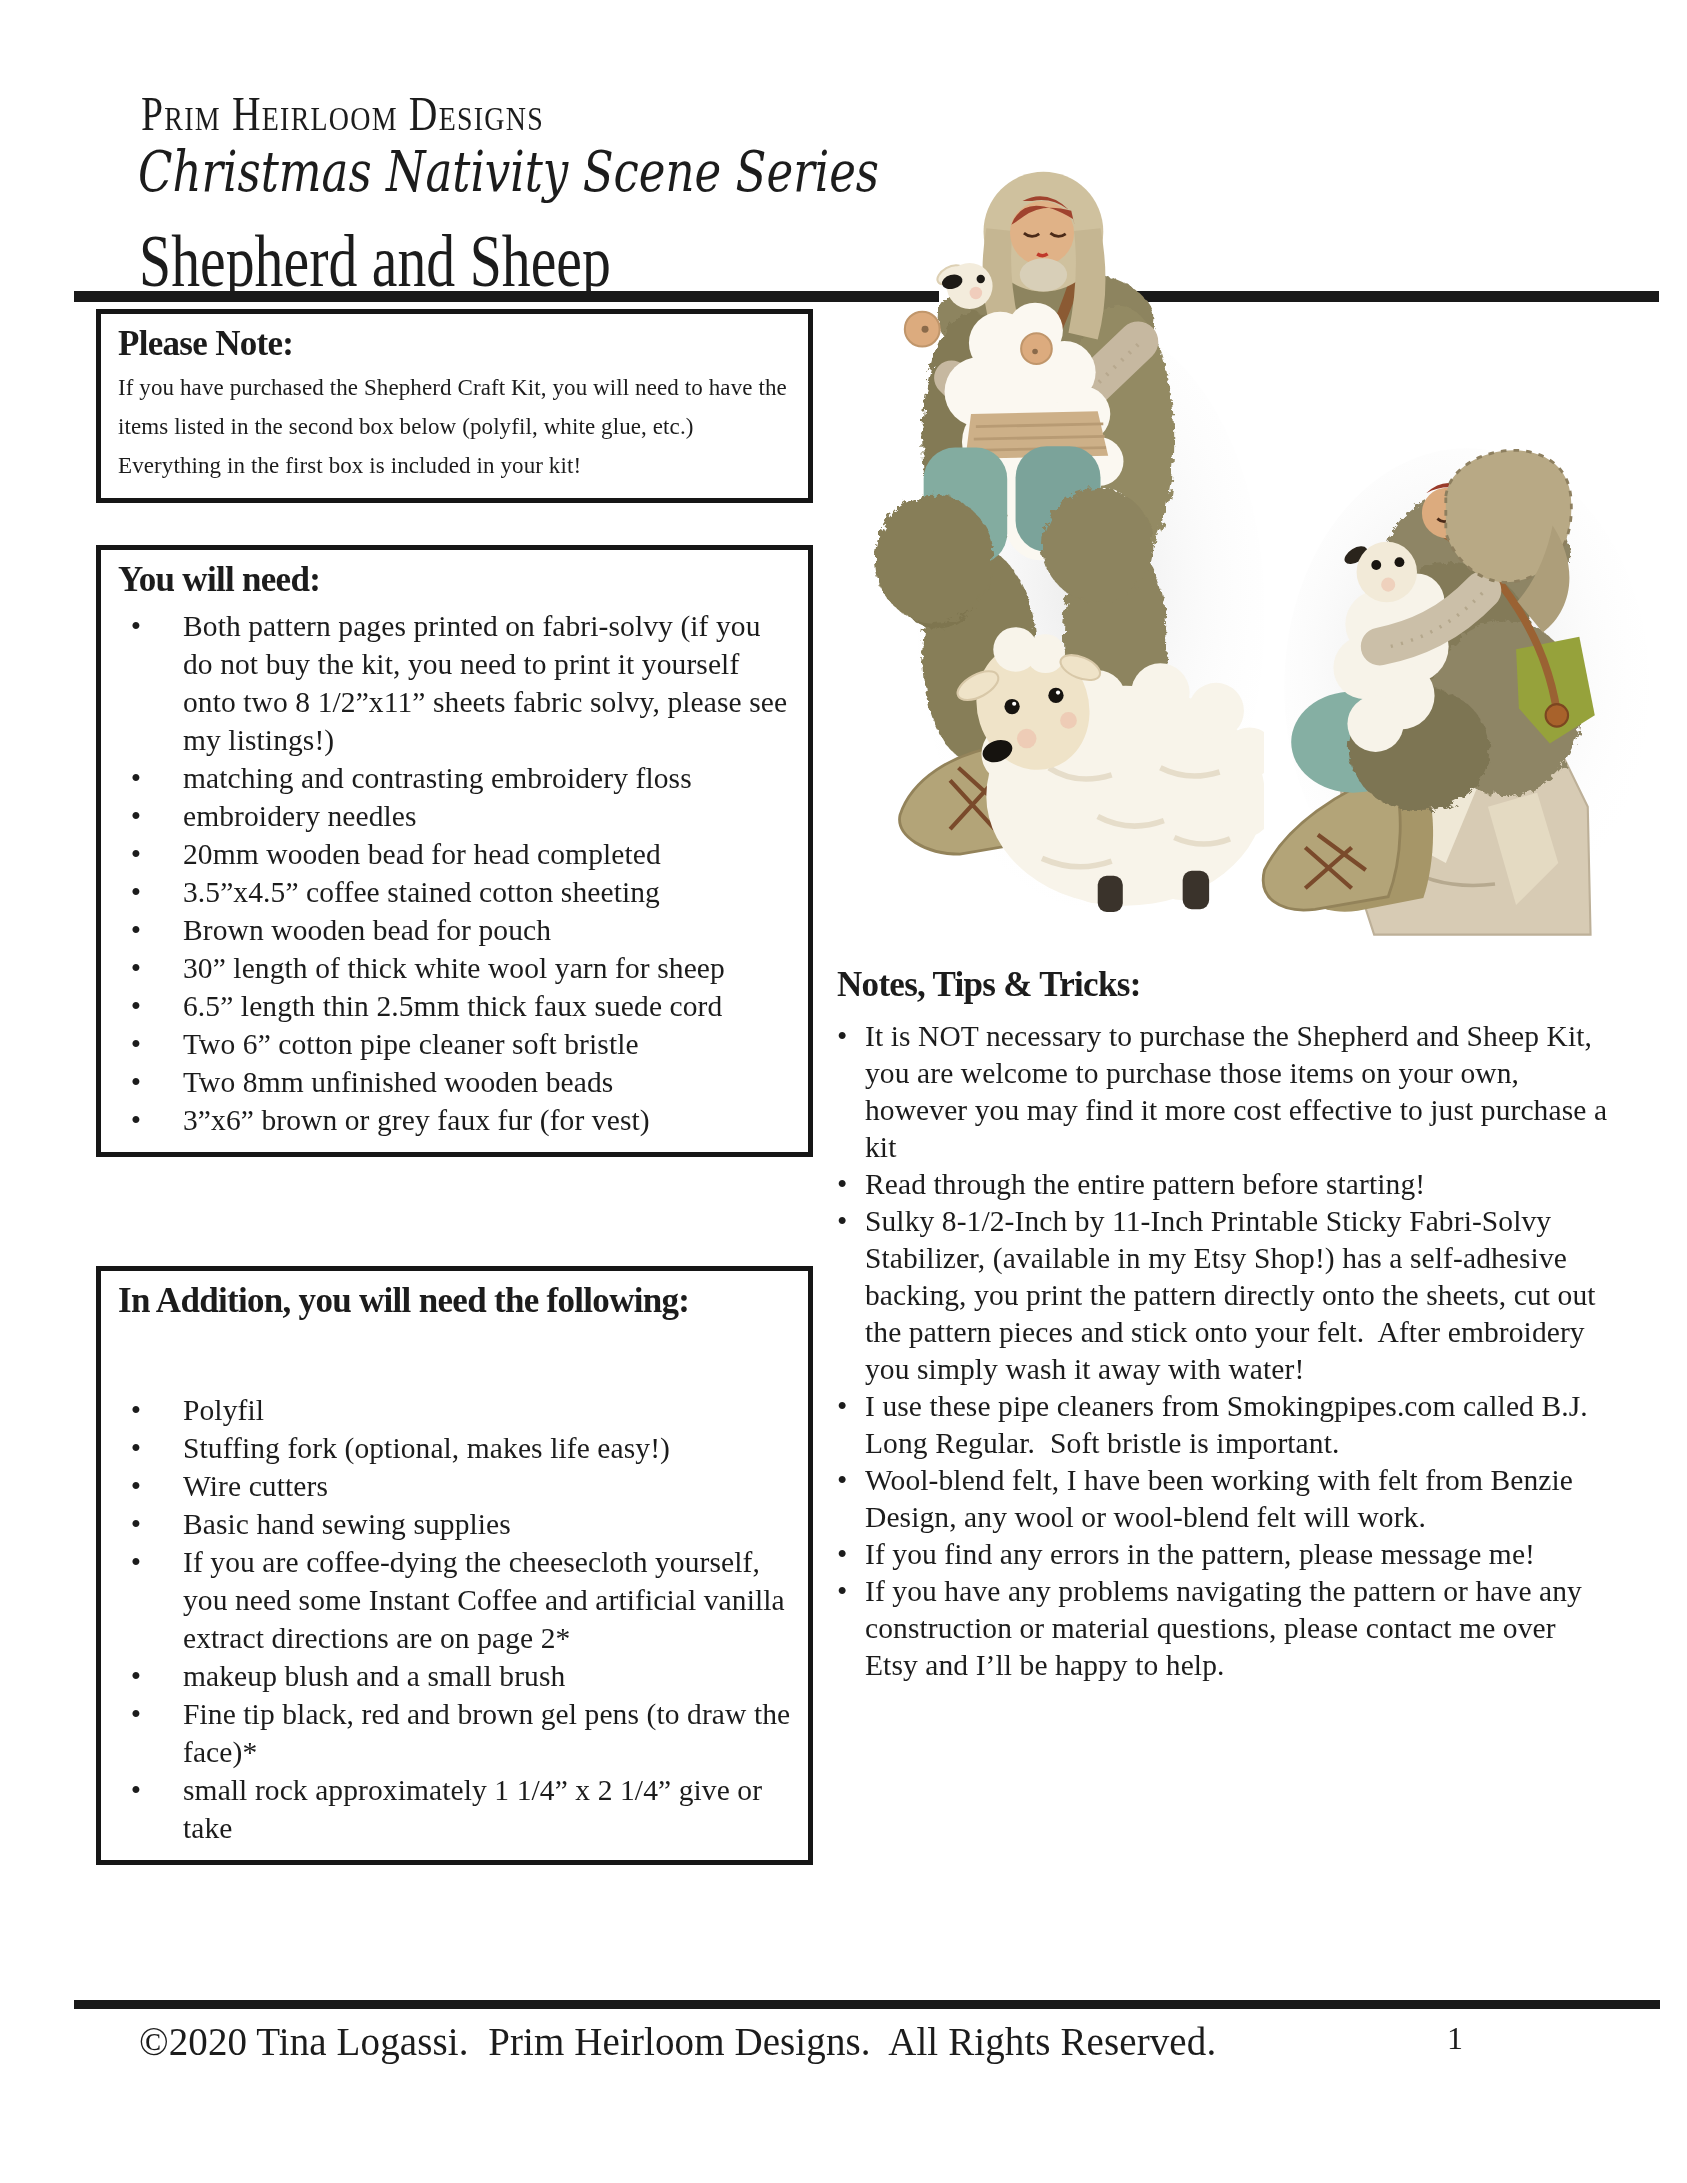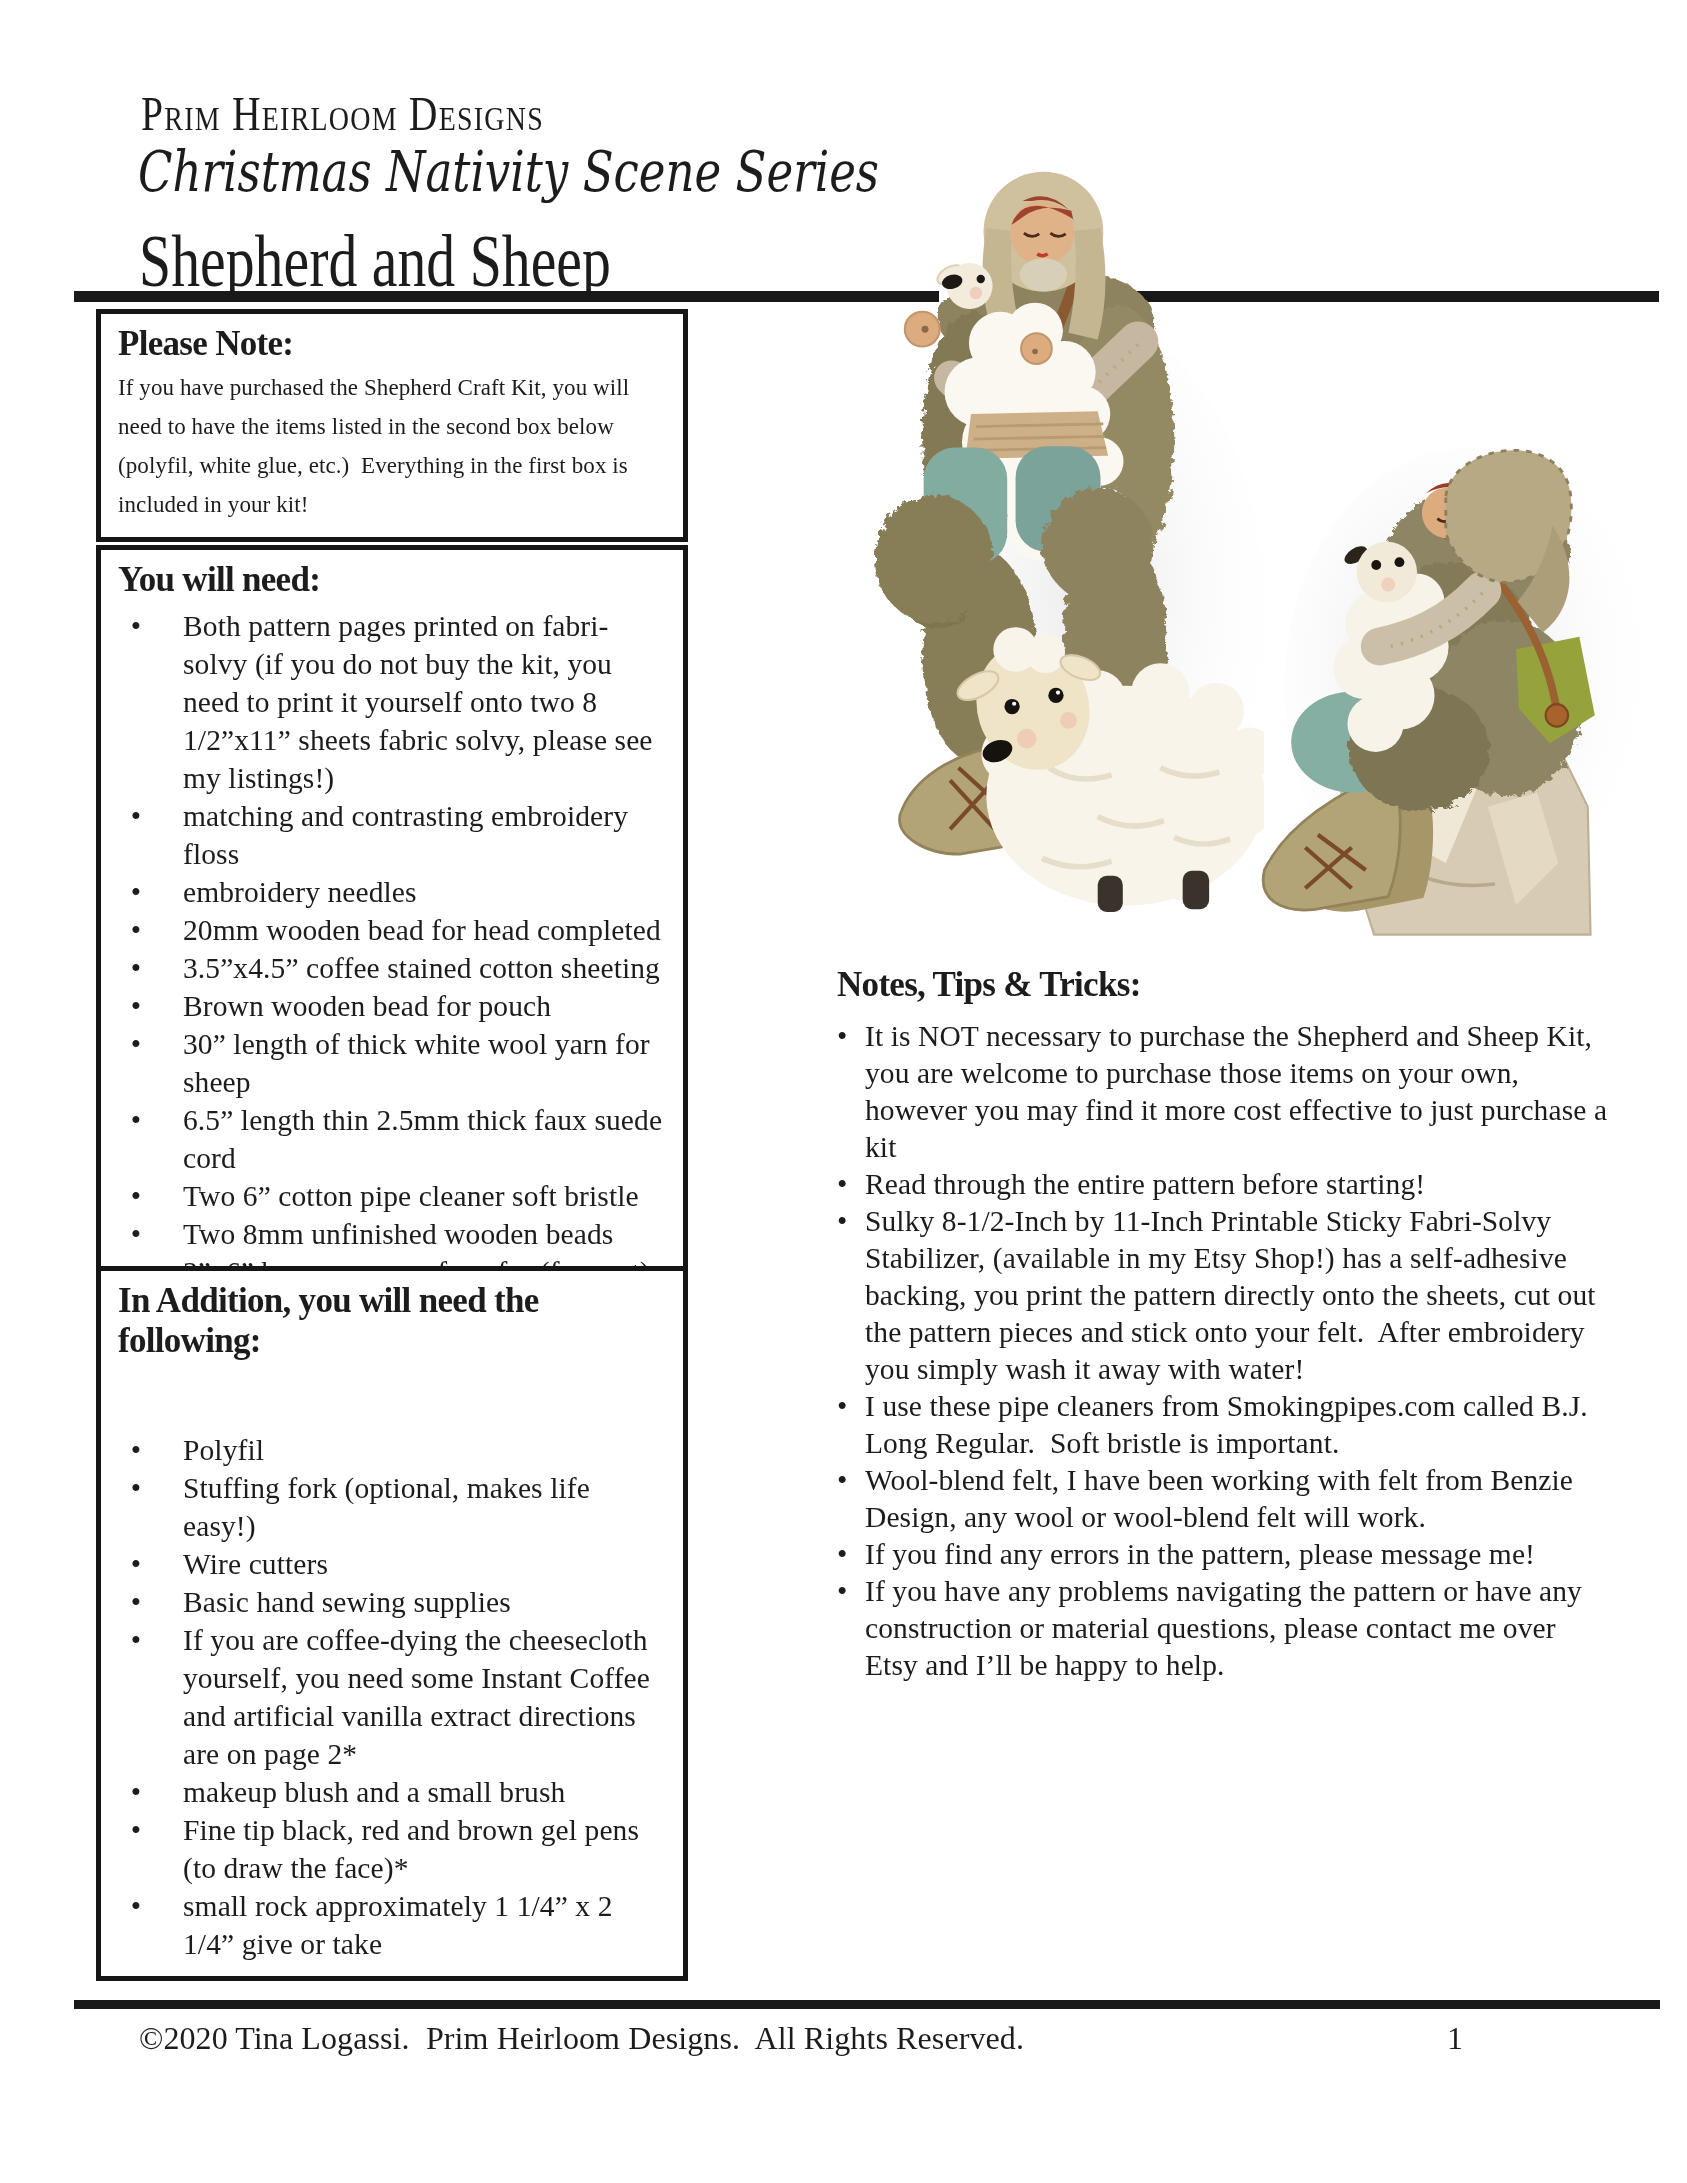--- a/index.html
+++ b/index.html
@@ -30,21 +30,21 @@
     position:absolute;left:139px;top:224px;margin:0;
     font-size:68px;line-height:1;font-weight:500;
     transform:scale(0.85,1.08);transform-origin:left top;
     letter-spacing:0px;white-space:nowrap;
   }
   .rule{position:absolute;height:10.5px;background:#191919;}
   .rule-left{left:74px;top:291px;width:865px;}
   .rule-right{left:1132px;top:291px;width:527px;}
   
   .box{
-    position:absolute;left:96px;width:592px;
+    position:absolute;left:96px;width:717px;
     box-sizing:border-box;border:5.6px solid #161616;
     background:#fff;padding:9.8px 17px 12.7px 17px;
   }
   .box h2,.notes h2{
     margin:0;font-size:35px;line-height:1.15;font-weight:bold;
     letter-spacing:-0.7px;
   }
   .box-note{top:309px;}
   .box-need{top:545px;}
   .box-addition{top:1266px;}
@@ -77,21 +77,21 @@
   }
   
   .photo{position:absolute;}
   .photo svg{display:block;width:100%;height:100%;}
   .photo1{left:866px;top:169px;width:398px;height:752px;}
   .photo2{left:1235px;top:413px;width:416px;height:526px;}
   
   .rule-footer{left:74px;top:2000px;width:1586px;height:9.1px;}
   .footer-text{
     position:absolute;left:139px;top:2019px;margin:0;
-    font-size:32px;line-height:1.2;letter-spacing:0.1px;white-space:pre-wrap;
+    font-size:39px;line-height:1.2;letter-spacing:0.1px;white-space:pre-wrap;
   }
   .page-number{
     position:absolute;left:1447px;top:2019px;
     font-size:32px;line-height:1.2;
   }
 </style>
 </head>
 <body>
 
 <div class="page">

